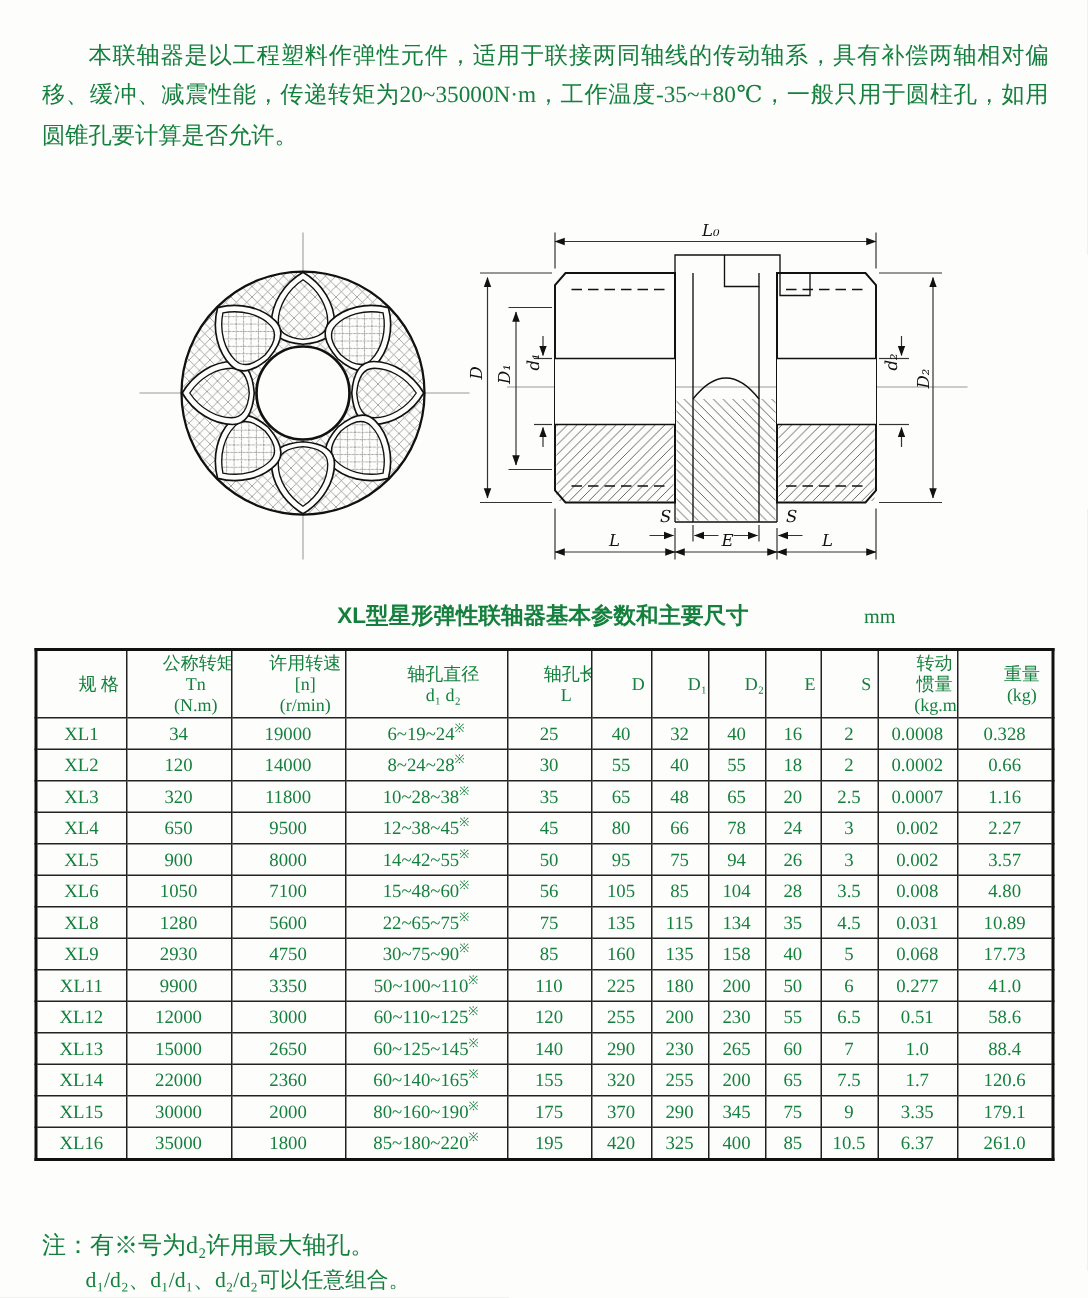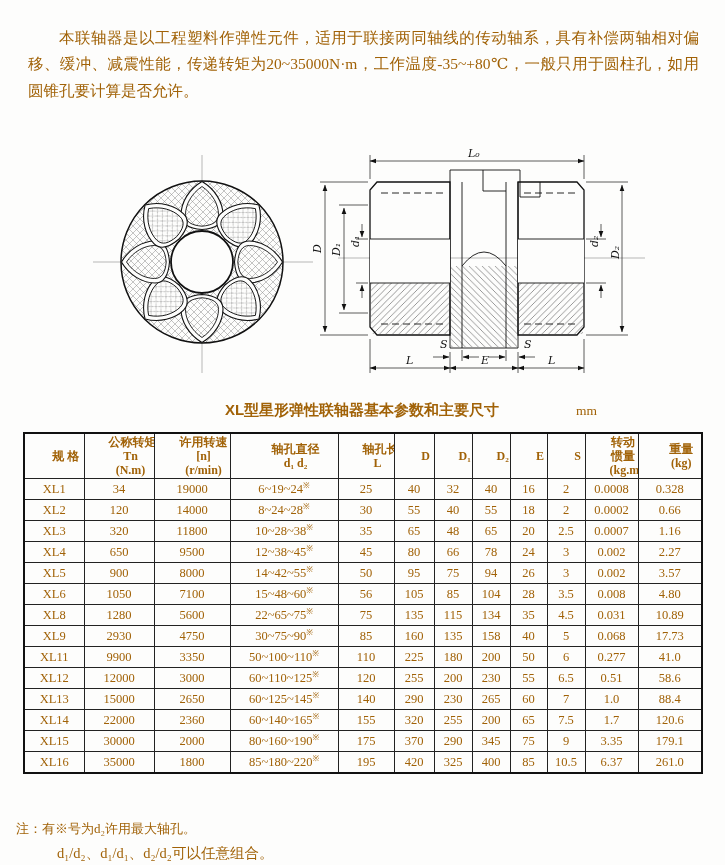--- a/index.html
+++ b/index.html
@@ -1,32 +1,32 @@
 <!DOCTYPE html>
 <html><head>
 <meta charset="utf-8">
 <style>
   html,body{margin:0;padding:0;background:#e8e8e8;}
-  .page{position:relative;width:725px;height:865px;background:#fdfdfc;color:#a16207;
+  .page{position:relative;width:725px;height:865px;background:#fdfdfc;color:#15803d;
         font-family:"Liberation Serif","DejaVu Serif",serif;overflow:hidden;margin:0 auto;}
   .intro{position:absolute;top:9px;left:28px;width:671px;font-size:15.5px;line-height:1.74;
          text-align:justify;text-indent:2em;}
   .figure{position:absolute;top:135px;left:0;width:725px;height:258px;}
   .caption-row{position:absolute;top:401px;left:23px;width:678px;height:22px;}
   .caption{position:absolute;left:0;width:100%;text-align:center;
            font-family:"Liberation Sans","DejaVu Sans",sans-serif;font-weight:bold;font-size:15px;}
   .unit{position:absolute;left:553px;top:2px;font-size:13.5px;font-family:"Liberation Serif",serif;font-weight:normal;}
   table.data{position:absolute;top:432px;left:23px;width:678px;border-collapse:collapse;
              table-layout:fixed;border:2px solid #111;font-size:12.5px;}
   table.data th,table.data td{border:1px solid #222;text-align:center;vertical-align:middle;
              padding:0 1px;overflow:hidden;white-space:nowrap;}
-  table.data th{height:44px;font-weight:bold;font-size:12px;line-height:1.18;padding-left:24px;}
+  table.data th{height:44px;font-weight:normal;font-size:12px;line-height:1.18;padding-left:24px;}
   table.data td{height:20px;}
   table.data sup{font-size:8px;vertical-align:super;line-height:0;}
-  .note1{position:absolute;top:820px;left:16px;font-size:13px;}
+  .note1{position:absolute;top:820px;left:28px;font-size:16px;}
   .note2{position:absolute;top:844px;left:57px;font-size:14.5px;}
   
   .ol{stroke:#111;stroke-width:1.3;fill:none;}
   .thin{stroke:#111;stroke-width:0.9;fill:none;}
   .cl{stroke:#999;stroke-width:0.7;fill:none;}
   .dash{stroke:#111;stroke-width:0.9;fill:none;stroke-dasharray:7 4;}
   .dim{stroke:#333;stroke-width:0.8;fill:none;}
   .dt{font:italic 11px "DejaVu Serif","Liberation Serif",serif;fill:#111;}
 </style>
 </head>

